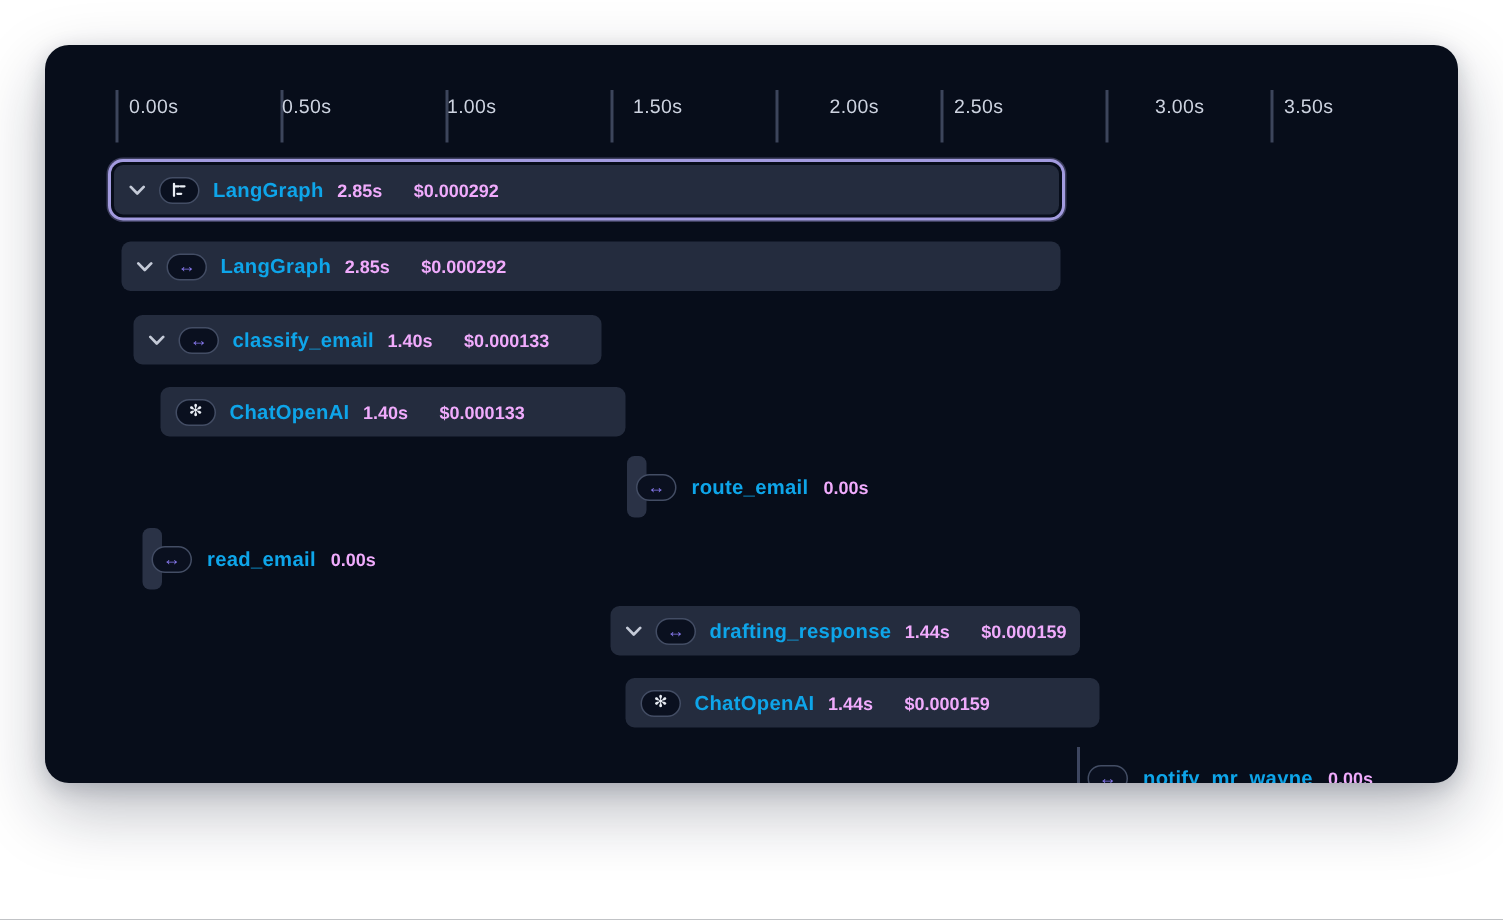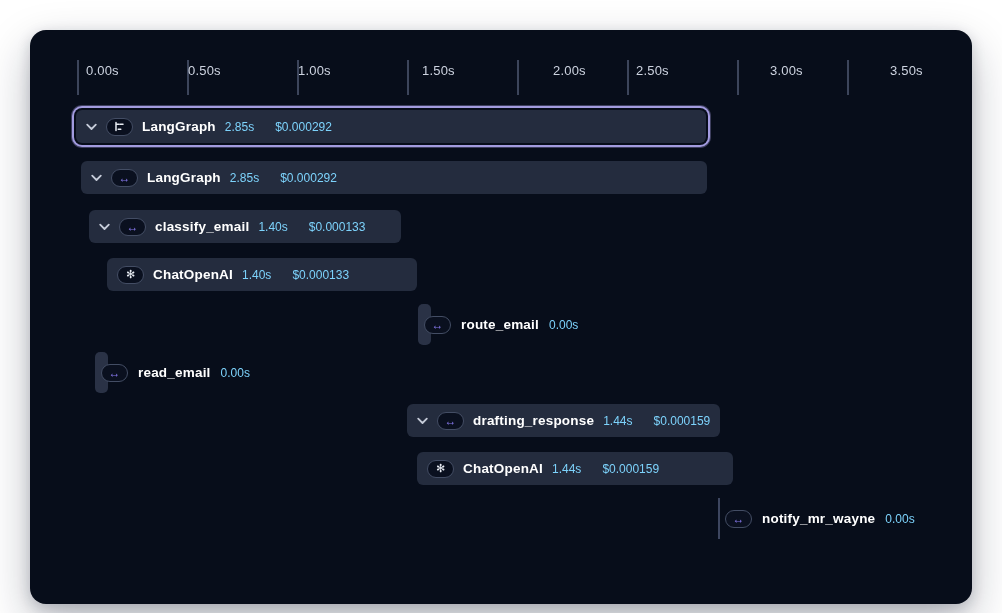--- a/index.html
+++ b/index.html
@@ -1,18 +1,18 @@
 <!DOCTYPE html>
 <html><head>
 <meta charset="utf-8">
 <style>
   * { margin:0; padding:0; box-sizing:border-box; }
   html,body { width:1002px; height:613px; background:#ffffff; font-family:"Liberation Sans","DejaVu Sans",sans-serif; }
   .panel {
-    position:absolute; left:30px; top:30px; width:942px; height:574px;
+    position:absolute; left:30px; top:30px; width:942px; height:492px;
     background:#070d1a; border-radius:16px;
     box-shadow:0 18px 45px rgba(15,23,42,.28), 0 4px 14px rgba(15,23,42,.18);
     overflow:hidden;
   }
   .timeline { position:relative; width:100%; height:100%; }
 
   
   .tick { position:absolute; top:30px; width:1.5px; height:35px; background:#3c455b; }
   .tick-label { position:absolute; top:33px; font-size:13px; color:#cdd3e0; letter-spacing:.2px; }
 
@@ -25,22 +25,22 @@
     box-shadow:0 0 0 2px #070d1a, 0 0 0 4px #a29bdf, 0 0 0 5px rgba(162,155,223,.35);
   }
   .chev { flex:0 0 auto; display:flex; align-items:center; }
   .pill {
     flex:0 0 auto; width:27px; height:18px; border-radius:9px;
     background:#0a101f; border:1.5px solid #434d64;
     display:flex; align-items:center; justify-content:center;
   }
   .pill .glyph-arrow { color:#8678ec; font-size:12px; line-height:1; font-weight:700; transform:translateY(-0.5px); }
   .pill .glyph-ai { color:#e9edf4; font-size:11px; line-height:1; }
-  .sname { color:#ffffff; font-size:13.5px; font-weight:700; letter-spacing:.2px; white-space:nowrap; }
-  .metric { color:#7dd3fc; font-size:12px; font-weight:400; white-space:nowrap; }
+  .sname { color:#0ea5e9; font-size:13.5px; font-weight:700; letter-spacing:.2px; white-space:nowrap; }
+  .metric { color:#f0abfc; font-size:12px; font-weight:700; white-space:nowrap; }
   .metric + .metric { margin-left:12px; }
 
   
   .zbar { position:absolute; width:13px; background:#2a3246; border-radius:5px; cursor:pointer; }
   .zline { position:absolute; width:2px; background:#3d4burner; background:#3d4660; cursor:pointer; }
   .zlabel { position:absolute; display:flex; align-items:center; gap:10px; }
 </style>
 </head>
 <body>
 
@@ -55,21 +55,21 @@
     <div class="tick-label" style="left:268px">1.00s</div>
     <div class="tick" style="left:377px"></div>
     <div class="tick-label" style="left:392px">1.50s</div>
     <div class="tick" style="left:487px"></div>
     <div class="tick-label" style="left:523px">2.00s</div>
     <div class="tick" style="left:597px"></div>
     <div class="tick-label" style="left:606px">2.50s</div>
     <div class="tick" style="left:707px"></div>
     <div class="tick-label" style="left:740px">3.00s</div>
     <div class="tick" style="left:817px"></div>
-    <div class="tick-label" style="left:860px">3.50s</div>
+    <div class="tick-label" style="left:826px">3.50s</div>
 
     <div class="bar selected" style="left:46px; top:80px; width:630px">
       <span class="chev">
         <svg width="11" height="8" viewBox="0 0 11 8">
             <polyline points="1.2,1.6 5.5,6 9.8,1.6" fill="none" stroke="#c4cad7" stroke-width="1.8" stroke-linecap="round" stroke-linejoin="round"></polyline>
           </svg>
       </span>
       <span class="pill">
         <svg width="13" height="11" viewBox="0 0 13 11">
             <path d="M3 1.5 v8 M3 3.2 h3.2 M5.2 8.2 h2.6 M7.4 3.2 h2.6" fill="none" stroke="#e9edf4" stroke-width="1.5" stroke-linecap="round"></path>

